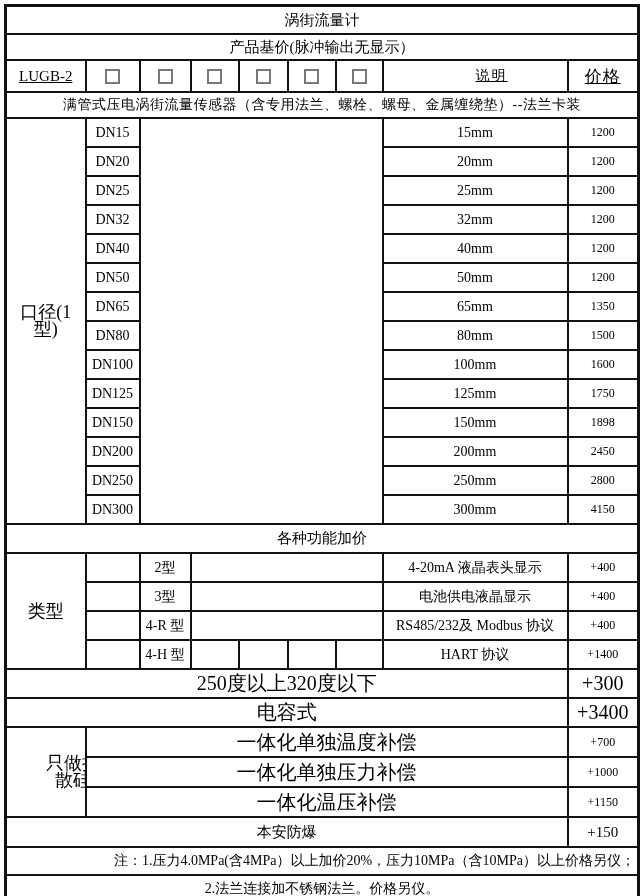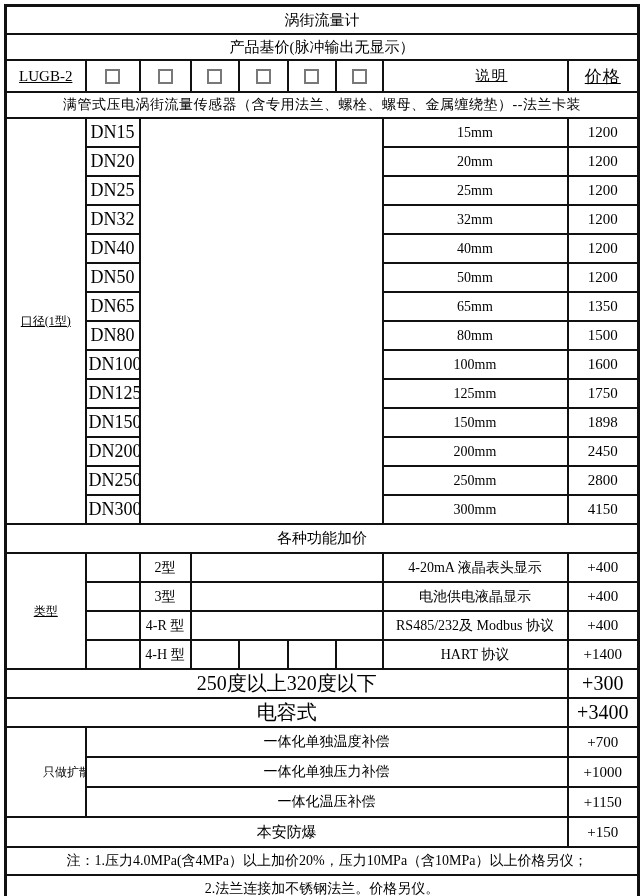--- a/index.html
+++ b/index.html
@@ -15,28 +15,28 @@
   tr.r-dn td{height:27px;}
   tr.r-addons td{height:27px;font-size:15px;}
   tr.r-type td{height:27px;}
   tr.r-extra td{height:27px;font-size:20px;}
   tr.r-sil td{height:28px;}
   tr.r-safe td{height:28px;font-size:15px;}
   tr.r-note td{height:26px;font-size:14px;}
   td.model{font-size:15px;}
   td.desc-head{font-size:14px;letter-spacing:2px;padding-left:35px;}
   td.price-head{font-size:17px;letter-spacing:1px;}
-  td.price-val{font-size:15px;}
-  td.dn-label{font-size:18px;font-family:Liberation Serif, serif;}
-  td.side-label{font-size:12px;white-space:normal;line-height:17px;text-decoration:underline;}
+  td.price-val{font-size:12px;}
+  td.dn-label{font-size:14px;font-family:Liberation Serif, serif;}
+  td.side-label{font-size:18px;white-space:normal;line-height:17px;}
   td.side-label .wrapbox{display:inline-block;width:62px;margin-left:33px;}
-  td.note-left{text-align:center;padding-left:12px;}
+  td.note-left{text-align:right;padding-left:12px;}
   span.checkbox{display:inline-block;width:11px;height:11px;border:2px solid #787878;
     background:#fff;vertical-align:middle;}
-  td.sil-desc{font-size:14px;border-radius:9px;}
+  td.sil-desc{font-size:20px;border-radius:9px;}
 </style>
 </head>
 <body>
 
 <table class="price">
   <colgroup>
     <col style="width:80px">
       <col style="width:54px">
       <col style="width:51px">
     <col style="width:48px">

